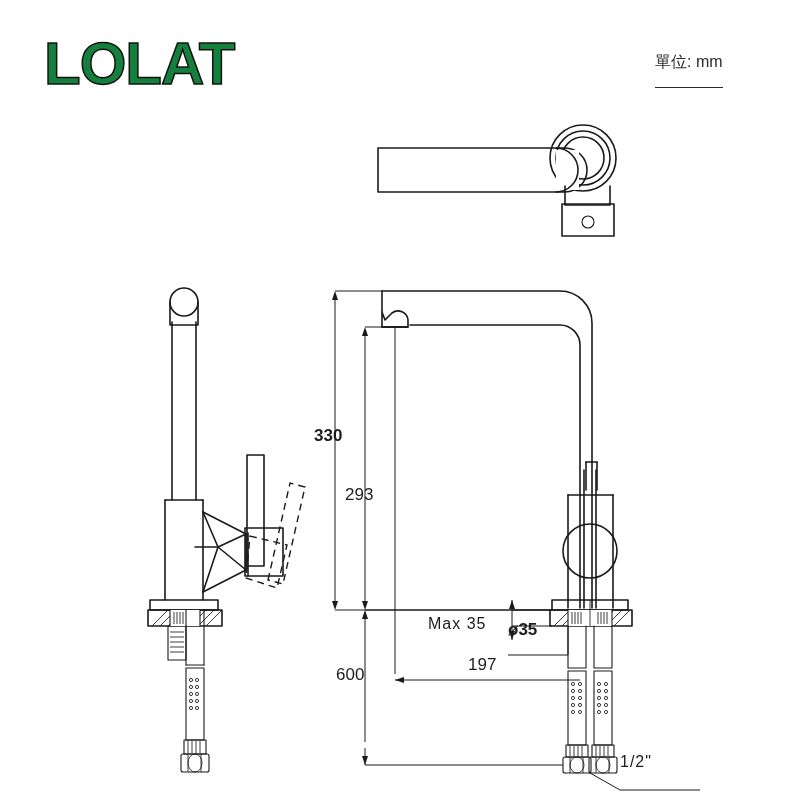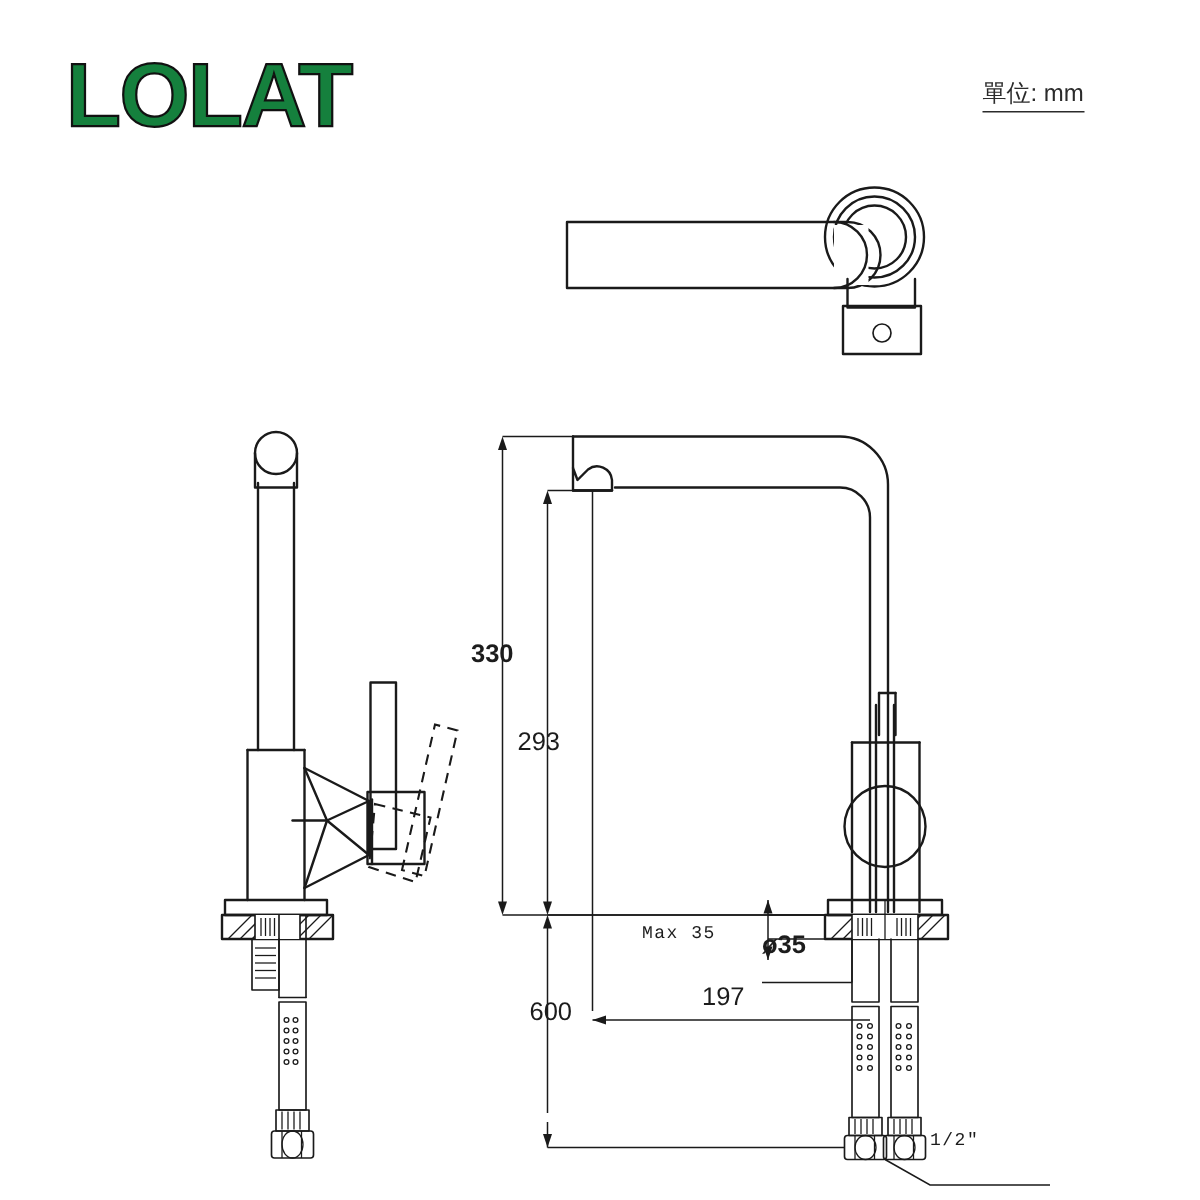--- a/index.html
+++ b/index.html
@@ -22,33 +22,33 @@
     line-height:1;
     -webkit-text-stroke:1.5px #111111;
   }
   .unit{
     position:absolute;
     left:655px;top:52px;
     font-family:"Liberation Sans", sans-serif;
     font-size:16px;
     color:#2b2b2b;
     border-bottom:1.4px solid #2b2b2b;
-    padding-bottom:1px;
+    padding-bottom:14px;
     white-space:nowrap;
   }
   .dimtext{
     position:absolute;
     font-family:"Liberation Sans", sans-serif;
     font-size:17px;
     color:#1c1c1c;
     white-space:nowrap;
   }
   .dimtext.mono{
-    font-family:Liberation Mono, monospace;
-    font-size:12px;
+    font-family:Liberation Sans, sans-serif;
+    font-size:16px;
     letter-spacing:1px;
   }
   svg{display:block;}
   .ln{fill:none;stroke:#1a1a1a;stroke-width:1.6;stroke-linecap:round;stroke-linejoin:round;}
   .ln-thin{fill:none;stroke:#1a1a1a;stroke-width:1.1;stroke-linecap:round;stroke-linejoin:round;}
   .ln-hair{fill:none;stroke:#1a1a1a;stroke-width:0.85;}
   .dim{fill:none;stroke:#1a1a1a;stroke-width:1.0;}
   .dash{fill:none;stroke:#1a1a1a;stroke-width:1.4;stroke-dasharray:7 5;stroke-linecap:butt;}
   .wht{fill:#ffffff;}
 </style>
@@ -313,14 +313,14 @@
 
     <path class="dim" d="M590,773 L620,790 L700,790"></path>
   </g>
 </svg>
 
 <div class="dimtext" style="left:314px;top:426px;font-weight:bold;">330</div>
 <div class="dimtext" style="left:345px;top:450px;margin-top:35px;">293</div>
 <div class="dimtext mono" style="left:428px;top:615px;">Max 35</div>
 <div class="dimtext" style="left:508px;top:620px;font-weight:bold;">ø35</div>
 <div class="dimtext" style="left:468px;top:655px;text-align:right;">197</div>
-<div class="dimtext" style="left:353px;top:665px;">600</div>
+<div class="dimtext" style="left:336px;top:665px;">600</div>
 <div class="dimtext mono" style="left:620px;top:753px;">1/2"</div>
 
 </body></html>

